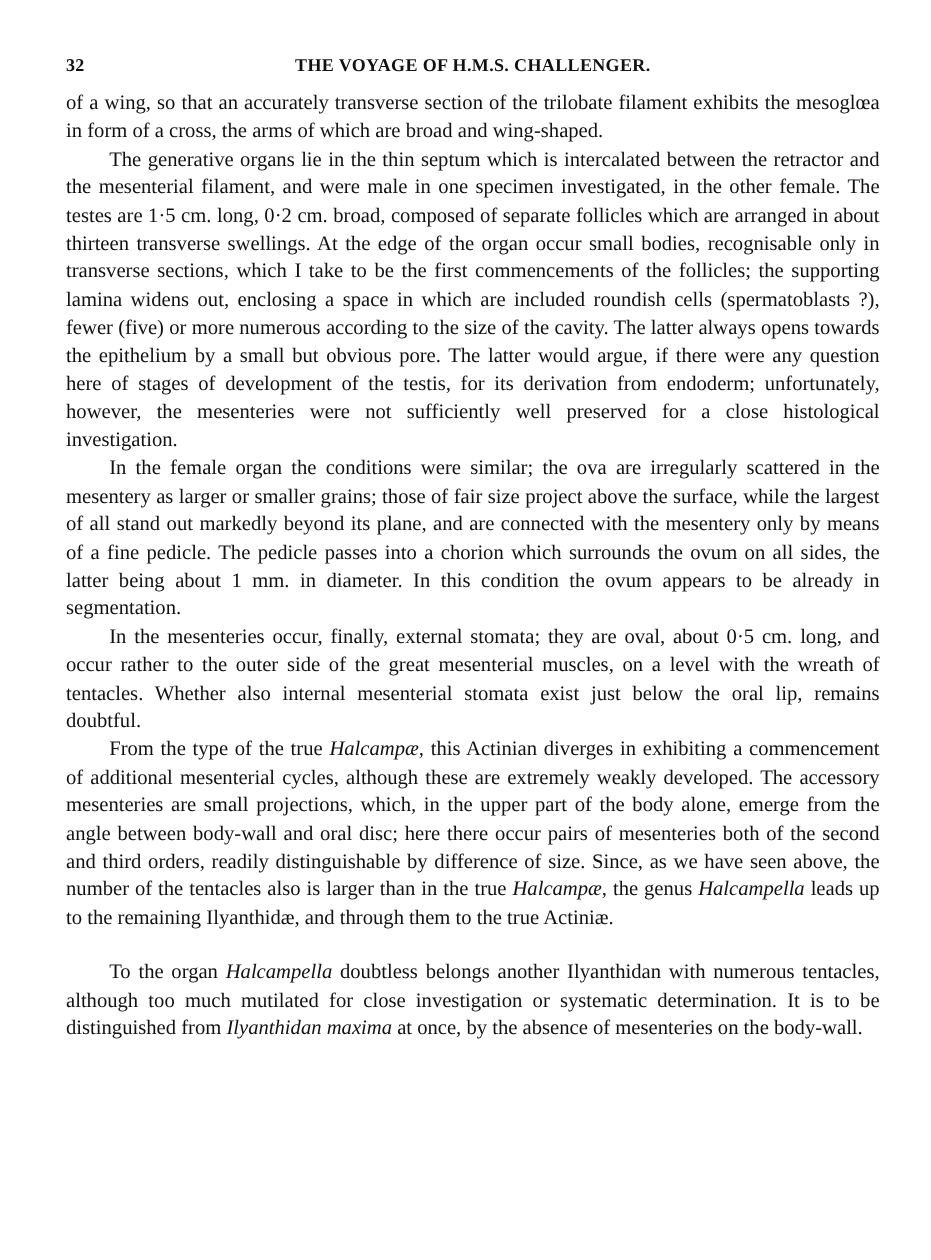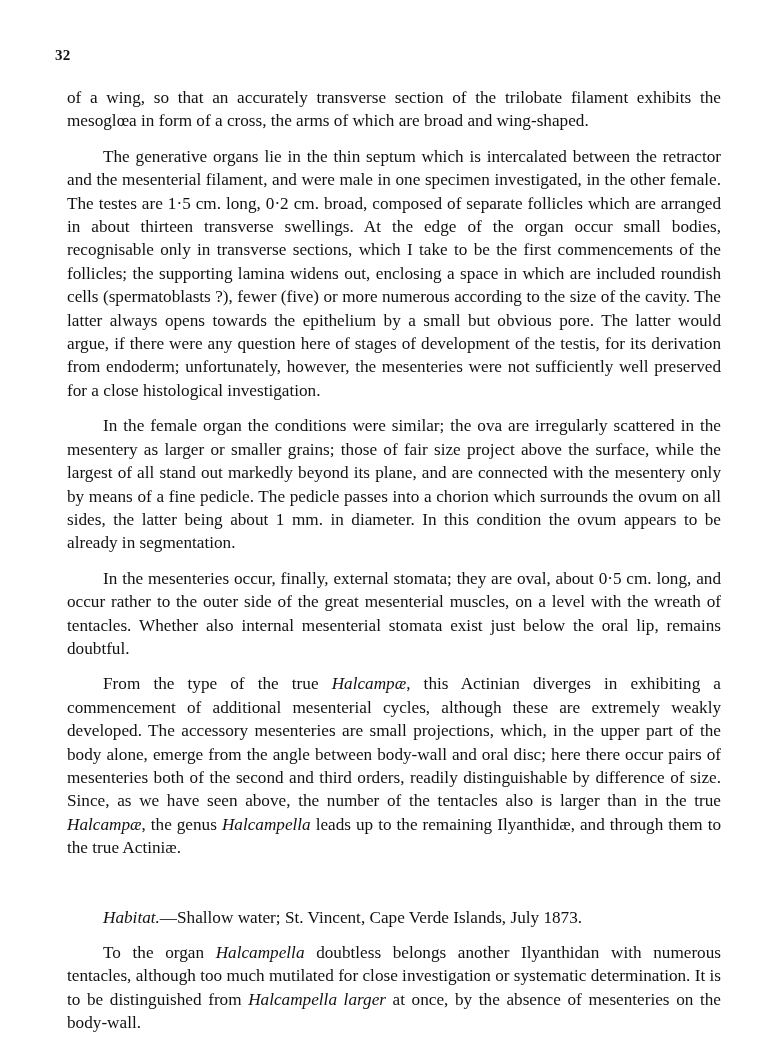--- a/index.html
+++ b/index.html
@@ -4,39 +4,37 @@
 <style>
   html, body { margin: 0; padding: 0; background: #ffffff; }
   body { width: 776px; height: 1050px; position: relative; overflow: hidden;
          font-family: "Liberation Serif", "DejaVu Serif", serif; color: #111; }
   .header { position: absolute; top: 47px; left: 55px; width: 678px; height: 24px;
             font-size: 15px; font-weight: bold; letter-spacing: 0.3px; }
   .page-num { position: absolute; left: 0; top: 0; }
   .running-title { position: absolute; left: 0; right: 0; text-align: center; top: 0; }
   .body-text { position: absolute; top: 74px; left: 55px; width: 678px;
                font-size: 17.2px; line-height: 23.4px; text-align: justify; }
-  .body-text p { margin: 12px; }
+  .body-text p { margin: 0; }
   .indent { text-indent: 36px; }
   .gap { height: 22px; }
   .species { margin: 0; padding-left: 36px; }
   i { }
 </style>
 </head>
 <body>
 
 <div class="header">
   <span class="page-num">32</span>
+  <span class="running-title">THE VOYAGE OF H.M.S. CHALLENGER.</span>
 </div>
 
 <div class="body-text">
   <p><span>of a wing, so that an accurately transverse section of the trilobate filament exhibits the mesoglœa in form of a cross, the arms of which are broad and wing-shaped.</span></p>
   <p class="indent"><span>The generative organs lie in the thin septum which is intercalated between the retractor and the mesenterial filament, and were male in one specimen investigated, in the other female.  The testes are 1·5 cm. long, 0·2 cm. broad, composed of separate follicles which are arranged in about thirteen transverse swellings.  At the edge of the organ occur small bodies, recognisable only in transverse sections, which I take to be the first commencements of the follicles; the supporting lamina widens out, enclosing a space in which are included roundish cells (spermatoblasts ?), fewer (five) or more numerous according to the size of the cavity.  The latter always opens towards the epithelium by a small but obvious pore.  The latter would argue, if there were any question here of stages of development of the testis, for its derivation from endoderm; unfortunately, however, the mesenteries were not sufficiently well preserved for a close histological investigation.</span></p>
   <p class="indent"><span>In the female organ the conditions were similar; the ova are irregularly scattered in the mesentery as larger or smaller grains; those of fair size project above the surface, while the largest of all stand out markedly beyond its plane, and are connected with the mesentery only by means of a fine pedicle.  The pedicle passes into a chorion which surrounds the ovum on all sides, the latter being about 1 mm. in diameter.  In this condition the ovum appears to be already in segmentation.</span></p>
   <p class="indent"><span>In the mesenteries occur, finally, external stomata; they are oval, about 0·5 cm. long, and occur rather to the outer side of the great mesenterial muscles, on a level with the wreath of tentacles.  Whether also internal mesenterial stomata exist just below the oral lip, remains doubtful.</span></p>
   <p class="indent"><span>From the type of the true </span><i>Halcampæ</i><span>, this Actinian diverges in exhibiting a commencement of additional mesenterial cycles, although these are extremely weakly developed.  The accessory mesenteries are small projections, which, in the upper part of the body alone, emerge from the angle between body-wall and oral disc; here there occur pairs of mesenteries both of the second and third orders, readily distinguishable by difference of size.  Since, as we have seen above, the number of the tentacles also is larger than in the true </span><i>Halcampæ</i><span>, the genus </span><i>Halcampella</i><span> leads up to the remaining Ilyanthidæ, and through them to the true Actiniæ.</span></p>
 
   <div class="gap"></div>
 
-  <p class="species">
-    <i>Habitat.</i><span>—Shallow water; St. Vincent, Cape Verde Islands, July 1873.</span>
-  </p>
-  <p class="indent"><span>To the organ </span><i>Halcampella</i><span> doubtless belongs another Ilyanthidan with numerous tentacles, although too much mutilated for close investigation or systematic determination.  It is to be distinguished from </span><i>Halcampella larger</i><span> at once, by the absence of mesenteries on the body-wall.</span></p>
+  <p class="indent"><span>To the organ </span><i>Halcampella</i><span> doubtless belongs another Ilyanthidan with numerous tentacles, although too much mutilated for close investigation or systematic determination.  It is to be distinguished from </span><i>Ilyanthidan maxima</i><span> at once, by the absence of mesenteries on the body-wall.</span></p>
 </div>
 
 </body></html>

